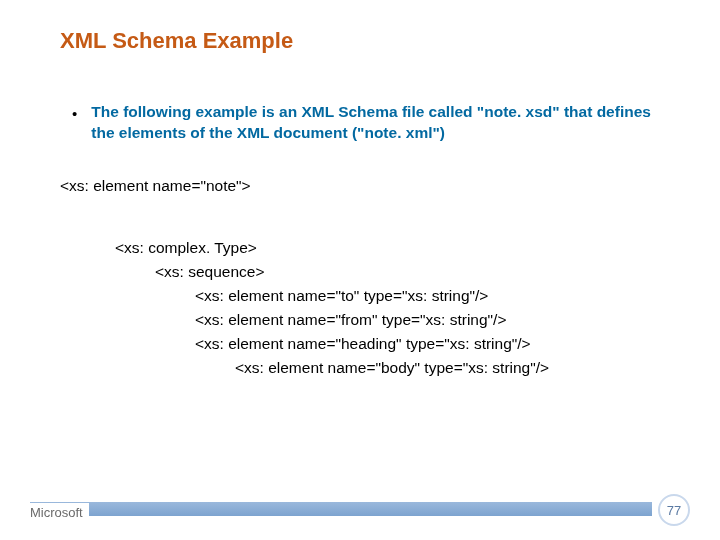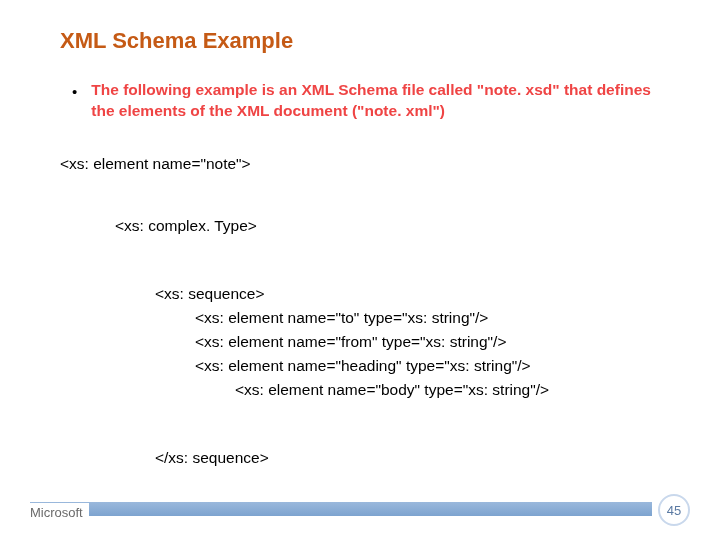--- a/index.html
+++ b/index.html
@@ -15,53 +15,53 @@
     width: 100%;
     height: 100%;
     padding: 28px 0 0 0;
     position: relative;
   }
   .title {
     color: #c55a15;
     font-size: 22px;
     font-weight: bold;
     padding-left: 60px;
-    margin-bottom: 26px;
+    margin-bottom: 48px;
   }
   .bullet-row {
     display: flex;
     align-items: flex-start;
     padding-left: 72px;
     padding-right: 60px;
     margin-bottom: 30px;
   }
   .bullet-dot {
     color: #000;
     font-size: 15px;
     margin-right: 14px;
     line-height: 1.3;
     margin-top: 2px;
   }
   .bullet-text {
-    color: #ef4444;
+    color: #0369a1;
     font-size: 15.5px;
     font-weight: bold;
     line-height: 1.35;
   }
   .code-block {
     padding-left: 60px;
     padding-right: 40px;
     font-size: 15.5px;
     color: #000;
     line-height: 1.55;
     font-family: Arial, Helvetica, sans-serif;
   }
   .code-line { white-space: pre; }
   .in1 { padding-left: 55px; margin-top: 38px; }
-  .in2 { padding-left: 95px; margin-top: 44px; }
+  .in2 { padding-left: 95px; }
   .in3 { padding-left: 135px; }
   .in4 { padding-left: 175px; }
   .footer {
     position: absolute;
     bottom: 18px;
     left: 0;
     width: 100%;
     height: 26px;
     padding-left: 20px;
   }
@@ -112,22 +112,21 @@
   </div>
 
   <div class="code-block">
     <div class="code-line">&lt;xs: element name="note"&gt;</div>
     <div class="code-line in1">&lt;xs: complex. Type&gt;</div>
     <div class="code-line in2">&lt;xs: sequence&gt;</div>
     <div class="code-line in3">&lt;xs: element name="to" type="xs: string"/&gt;</div>
     <div class="code-line in3">&lt;xs: element name="from" type="xs: string"/&gt;</div>
     <div class="code-line in3">&lt;xs: element name="heading" type="xs: string"/&gt;</div>
     <div class="code-line in4">&lt;xs: element name="body" type="xs: string"/&gt;</div>
-    <div class="code-line in2">&lt;/xs: sequence&gt;</div>
   </div>
 
   <div class="footer">
     <div class="footer-bar"></div>
     <div class="footer-brand">Microsoft</div>
-    <div class="page-badge">45</div>
+    <div class="page-badge">77</div>
   </div>
 
 </div>
 
 </body></html>

